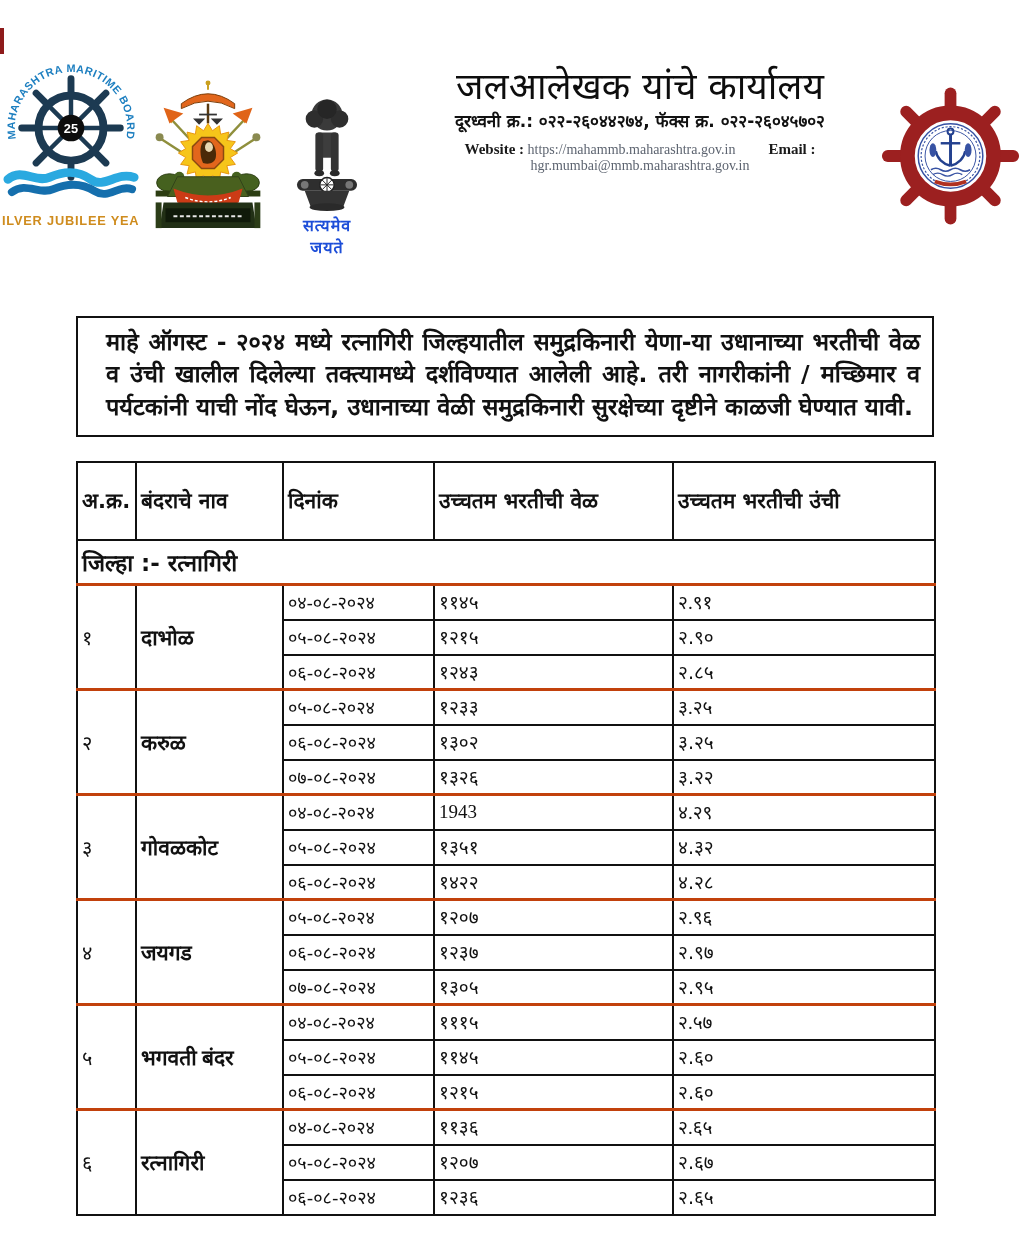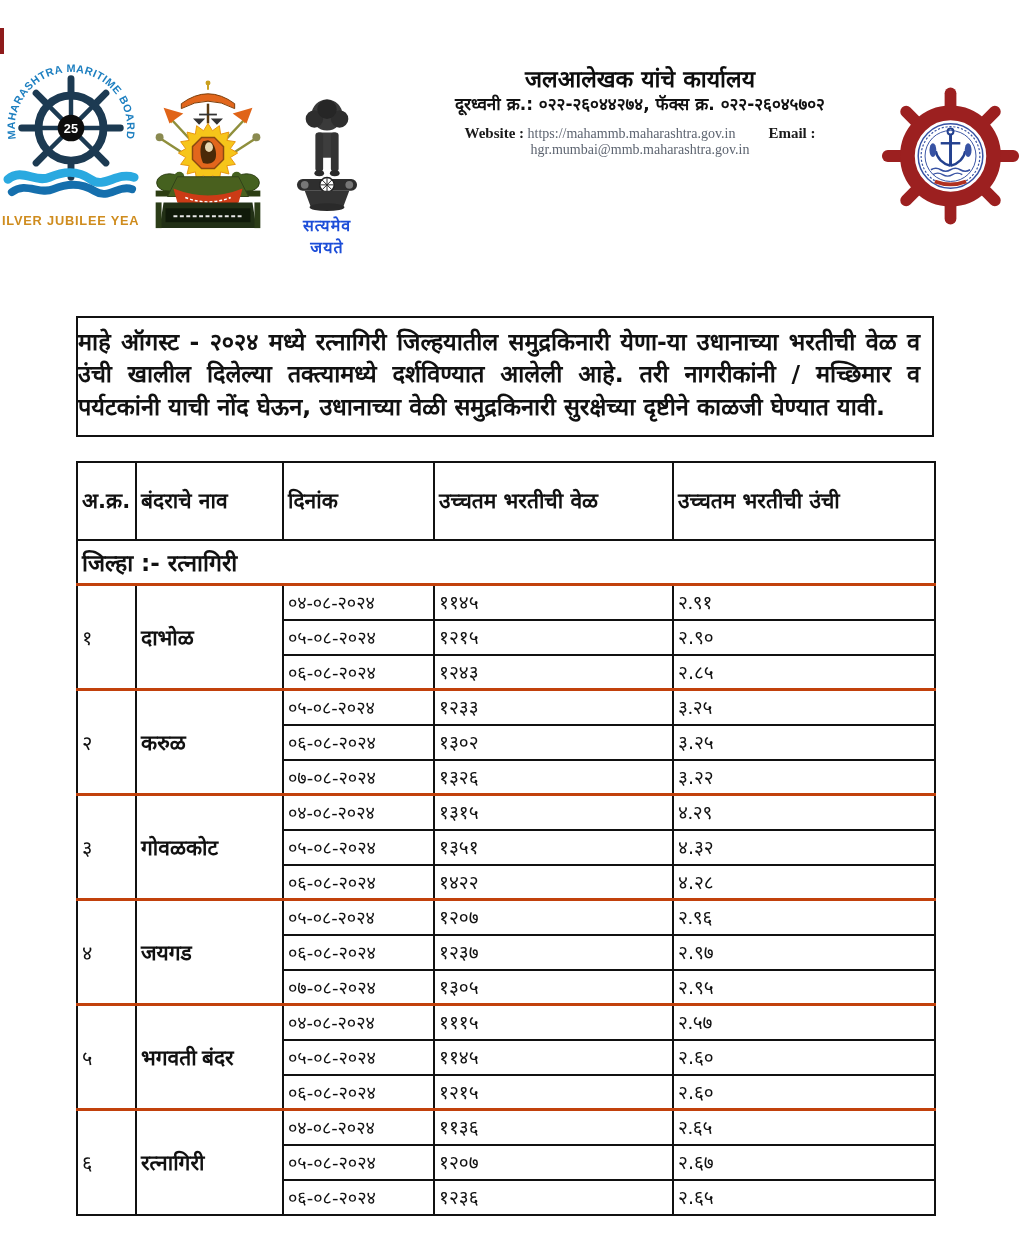--- a/index.html
+++ b/index.html
@@ -14,32 +14,32 @@
   .corner-mark{left:0;top:28px;width:4px;height:26px;background:#8e1b1b;}
   .logo-jubilee{left:2px;top:30px;width:138px;height:205px;}
   .logo-rajmudra{left:143px;top:78px;width:130px;height:158px;}
   .logo-ashoka{left:288px;top:86px;width:78px;height:126px;text-align:center;}
   .logo-seal{left:880px;top:76px;width:142px;height:160px;}
   .ashoka-motto{font-size:16px;font-weight:bold;color:#1d4ed8;margin-top:-2px;letter-spacing:1px;}
 
   .header-text{left:360px;top:64px;width:560px;text-align:center;line-height:1.15;}
   .dept-line{color:#c41414;font-weight:bold;font-size:27px;}
   .org-name{color:#0d0d0d;font-weight:bold;font-size:36px;margin-top:2px;}
-  .office-name{color:#0d0d0d;font-weight:bold;font-size:23px;margin-top:2px;}
+  .office-name{color:#0d0d0d;font-weight:normal;font-size:37px;margin-top:2px;}
   .address-line{font-weight:bold;font-size:16.5px;margin-top:8px;}
   .phone-line{font-weight:bold;font-size:17px;margin-top:3px;}
   .contact-line{margin-top:10px;font-size:14px;color:#5d6470;
     font-family:"Liberation Serif","DejaVu Serif",serif;}
   .contact-line b{color:#1a1a1a;font-size:15px;}
   .contact-sep{display:inline-block;width:26px;}
 
   
   .notice-box{
     left:76px;top:316px;width:858px;box-sizing:border-box;
-    border:2px solid #111;padding:8px 12px 12px 0;
+    border:2px solid #111;padding:8px 12px 12px 28px;
     font-size:23.5px;font-weight:bold;line-height:1.38;text-align:justify;
   }
 
   
   .tide-table{
     position:absolute;left:76px;top:461px;width:858px;
     border-collapse:collapse;table-layout:fixed;text-align:left;
   }
   .tide-table th,.tide-table td{border:2px solid #111;padding:1px 4px;vertical-align:middle;}
   .tide-table thead th{height:74px;font-size:21px;font-weight:bold;line-height:1.25;}
@@ -265,21 +265,21 @@
       </tr>
       <tr>
         <td class="date">०७-०८-२०२४</td>
         <td class="num">१३२६</td>
         <td class="num">३.२२</td>
       </tr>
       <tr class="group-start">
         <td class="sr" rowspan="3">३</td>
         <td class="port" rowspan="3">गोवळकोट</td>
         <td class="date">०४-०८-२०२४</td>
-        <td class="num">१३१५</td>
+        <td class="num">1943</td>
         <td class="num">४.२९</td>
       </tr>
       <tr>
         <td class="date">०५-०८-२०२४</td>
         <td class="num">१३५१</td>
         <td class="num">४.३२</td>
       </tr>
       <tr>
         <td class="date">०६-०८-२०२४</td>
         <td class="num">१४२२</td>

